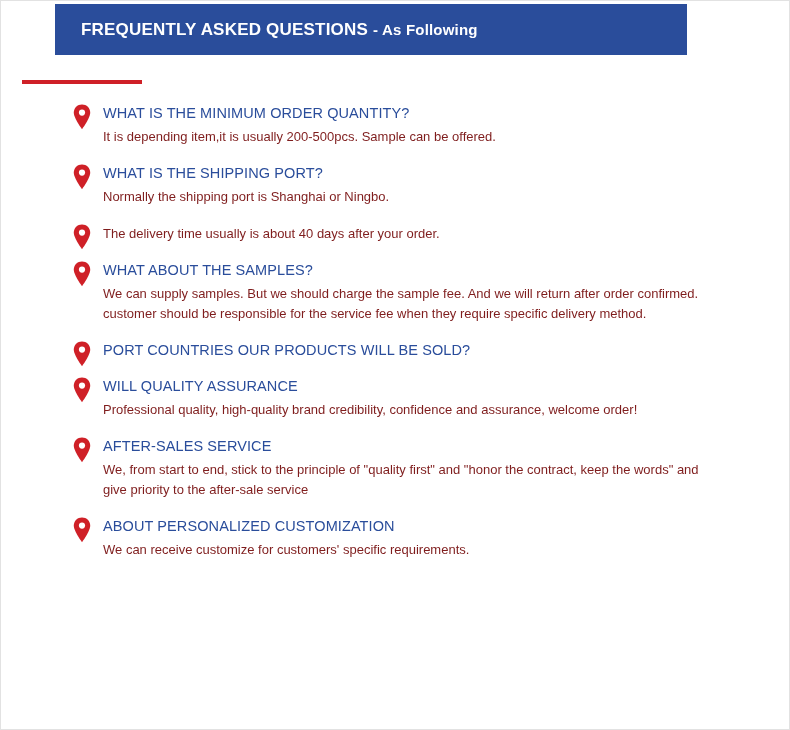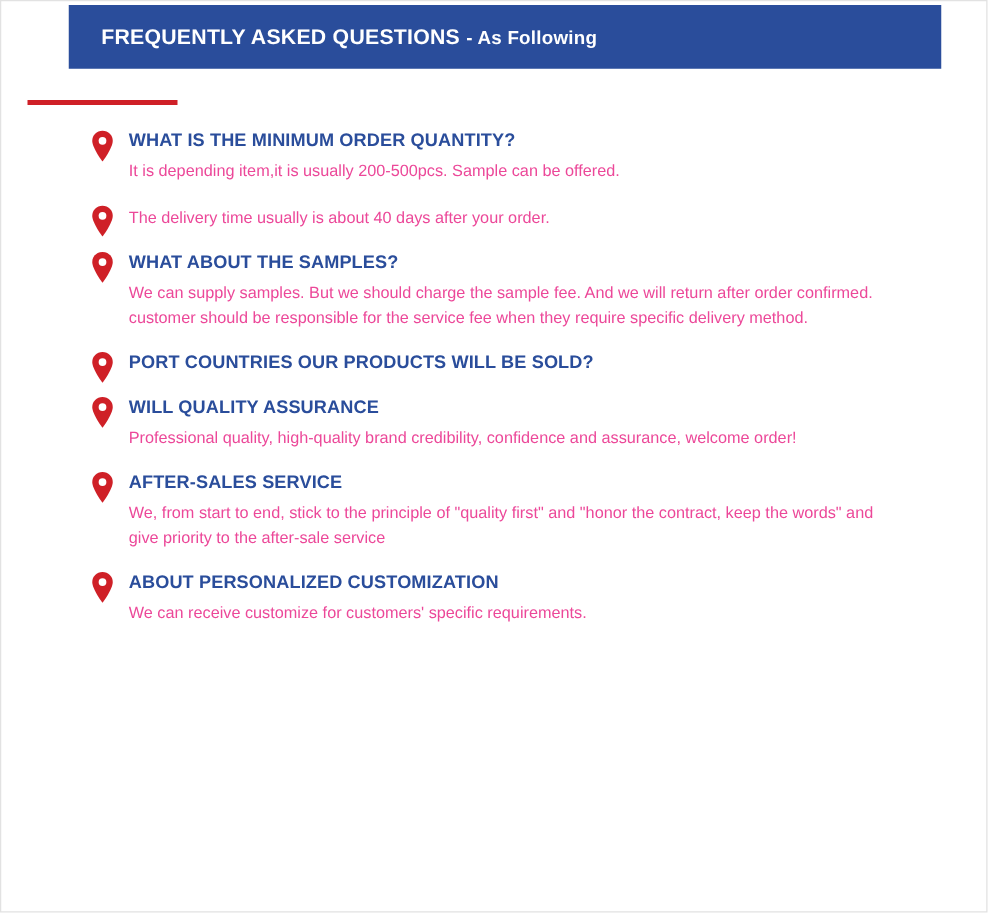--- a/index.html
+++ b/index.html
@@ -29,21 +29,21 @@
     height: 730px;
     border: 1px solid #e2e2e2;
     box-sizing: border-box;
     pointer-events: none;
   }
   
   .banner {
     position: absolute;
     left: 55px;
     top: 4px;
-    width: 698px;
+    width: 632px;
     height: 51px;
     background: #2a4d9b;
     box-sizing: border-box;
   }
   .banner-title {
     position: absolute;
     left: 26px;
     top: 16px;
     color: #ffffff;
     font-size: 17px;
@@ -80,28 +80,28 @@
   .pin-icon {
     position: absolute;
     left: 0px;
     top: 0px;
     width: 20px;
     height: 26px;
   }
   .q-text {
     color: #2a4d9b;
     font-size: 14.5px;
-    font-weight: bold;
+    font-weight: normal;
     line-height: 19px;
     margin: 0 0 4px 0;
     letter-spacing: 0.1px;
     font-family: "Liberation Sans", sans-serif;
   }
   .a-text {
-    color: #ec4899;
+    color: #7f1d1d;
     font-size: 13px;
     line-height: 20px;
     margin: 0;
     font-family: "Liberation Sans", sans-serif;
   }
 </style>
 </head>
 <body>
 
 <div class="page">
@@ -123,20 +123,30 @@
       <span class="pin-icon">
         <svg width="20" height="26" viewBox="0 0 20 26" xmlns="http://www.w3.org/2000/svg">
           <path d="M10 0.5 C5.3 0.5 1.8 4 1.8 8.6 C1.8 14.5 10 25.2 10 25.2 C10 25.2 18.2 14.5 18.2 8.6 C18.2 4 14.7 0.5 10 0.5 Z" fill="#cf2027"></path>
           <circle cx="10" cy="8.6" r="3.1" fill="#ffffff"></circle>
         </svg>
       </span>
       <p class="q-text">WHAT IS THE MINIMUM ORDER QUANTITY?</p>
       <p class="a-text">It is depending item,it is usually 200-500pcs. Sample can be offered.</p>
     </div>
 
+    <div class="faq-item">
+      <span class="pin-icon">
+        <svg width="20" height="26" viewBox="0 0 20 26" xmlns="http://www.w3.org/2000/svg">
+          <path d="M10 0.5 C5.3 0.5 1.8 4 1.8 8.6 C1.8 14.5 10 25.2 10 25.2 C10 25.2 18.2 14.5 18.2 8.6 C18.2 4 14.7 0.5 10 0.5 Z" fill="#cf2027"></path>
+          <circle cx="10" cy="8.6" r="3.1" fill="#ffffff"></circle>
+        </svg>
+      </span>
+      <p class="q-text">WHAT IS THE SHIPPING PORT?</p>
+      <p class="a-text">Normally the shipping port is Shanghai or Ningbo.</p>
+    </div>
 
     <div class="faq-item">
       <span class="pin-icon">
         <svg width="20" height="26" viewBox="0 0 20 26" xmlns="http://www.w3.org/2000/svg">
           <path d="M10 0.5 C5.3 0.5 1.8 4 1.8 8.6 C1.8 14.5 10 25.2 10 25.2 C10 25.2 18.2 14.5 18.2 8.6 C18.2 4 14.7 0.5 10 0.5 Z" fill="#cf2027"></path>
           <circle cx="10" cy="8.6" r="3.1" fill="#ffffff"></circle>
         </svg>
       </span>
       <p class="a-text">The delivery time usually is about 40 days after your order.</p>
     </div>

